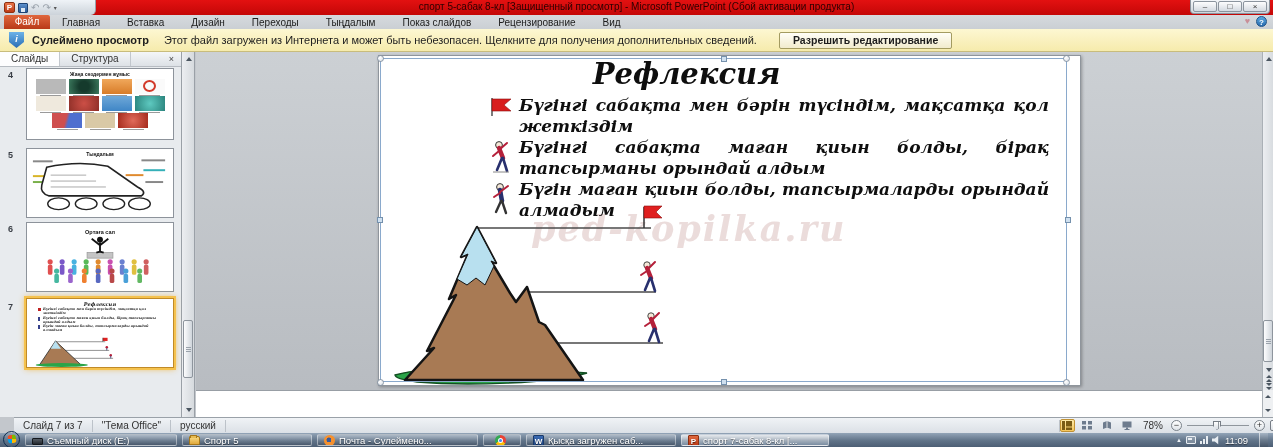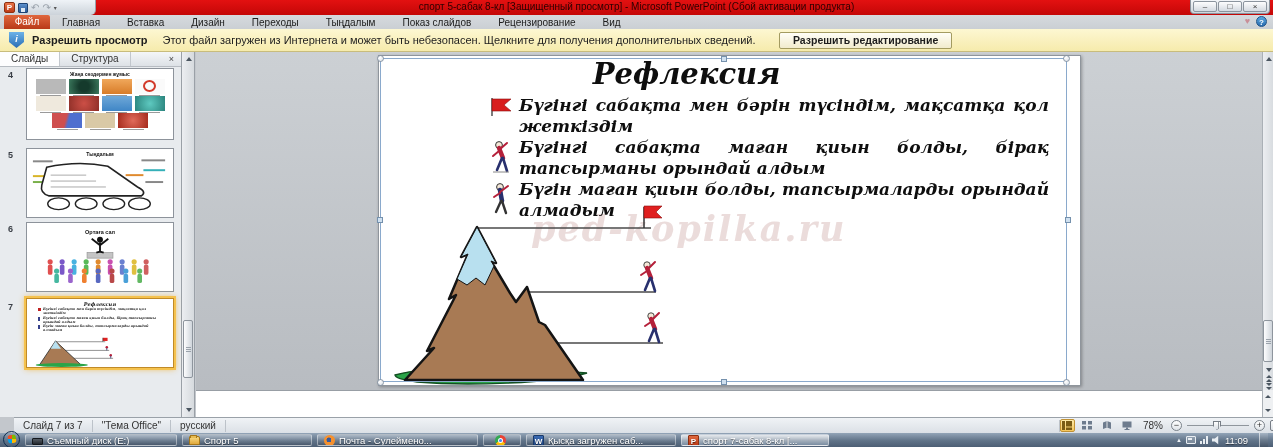--- a/index.html
+++ b/index.html
@@ -206,21 +206,21 @@
       <span class="rtab">Вид</span>
     </div>
     <div class="ribbon-right">
       <span class="heart">♥</span>
       <span class="help">?</span>
     </div>
   </div>
 
   <div class="banner">
     <span class="shield">i</span>
-    <span class="banner-label">Разрешить просмотр</span>
+    <span class="banner-label">Сулеймено просмотр</span>
     <span class="banner-msg">Этот файл загружен из Интернета и может быть небезопасен. Щелкните для получения дополнительных сведений.</span>
     <span class="banner-btn">Разрешить редактирование</span>
   </div>
 
   <div class="slidespanel">
     <div class="panelheader">
       <span class="ptab active">Слайды</span>
       <span class="ptab">Структура</span>
       <span class="pclose">×</span>
     </div>

